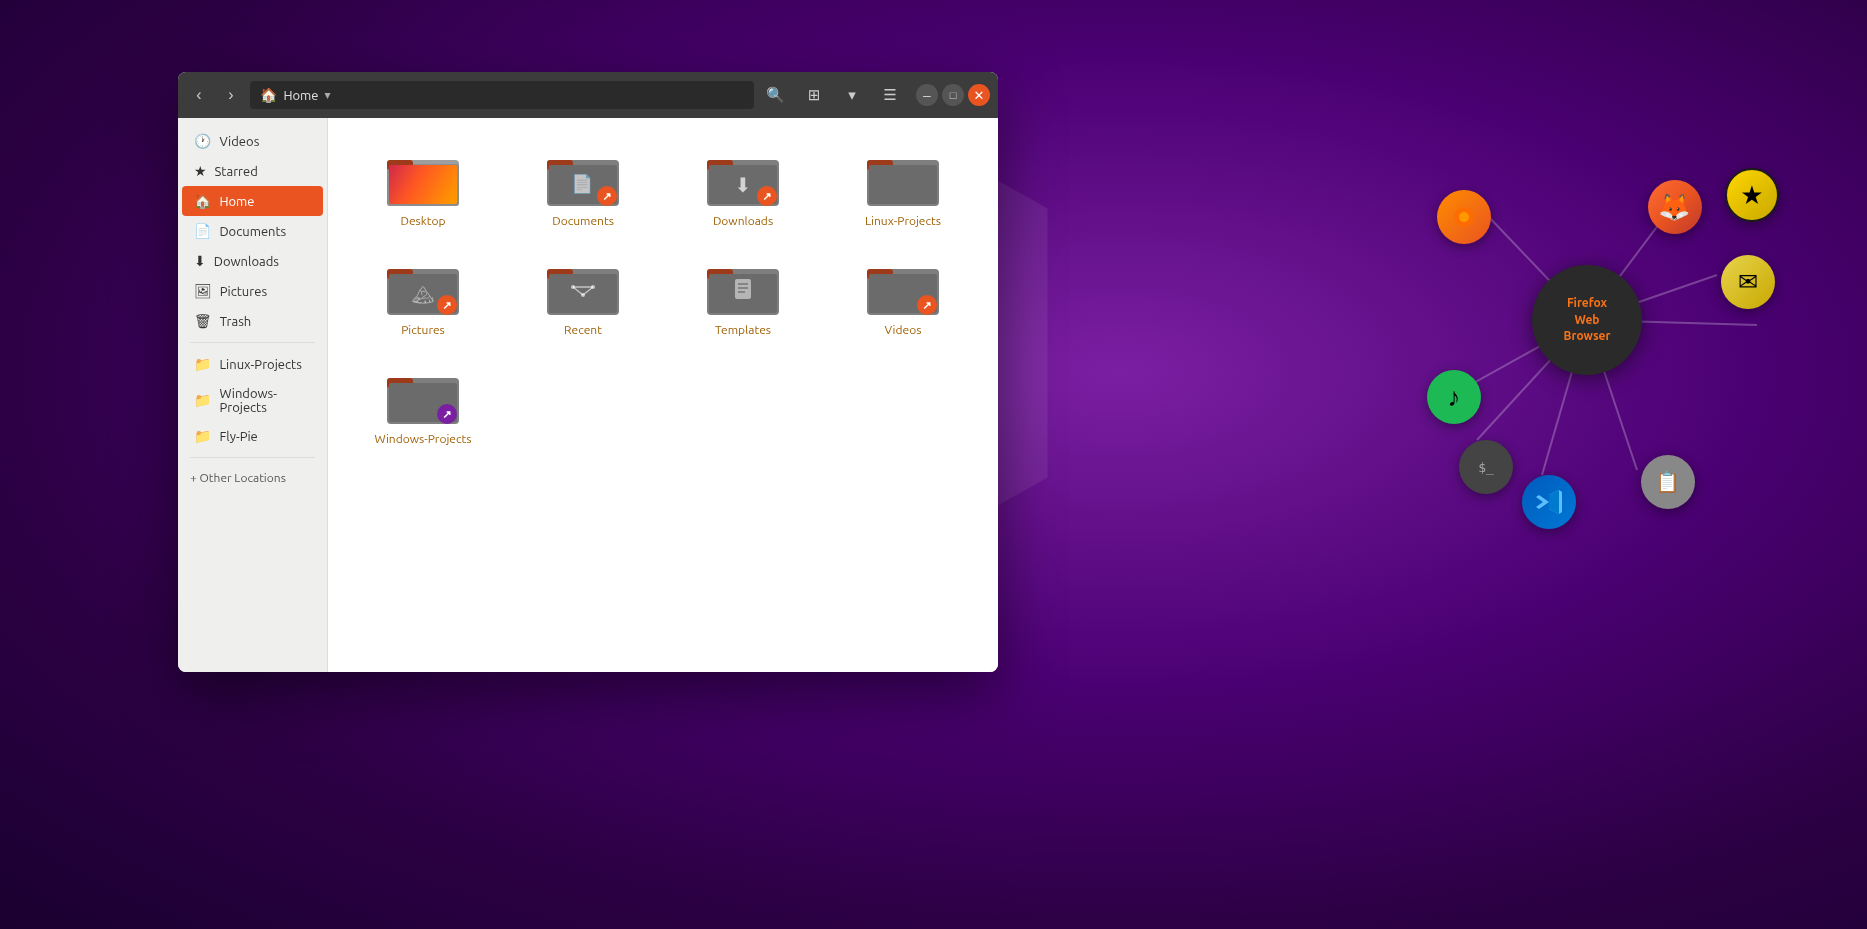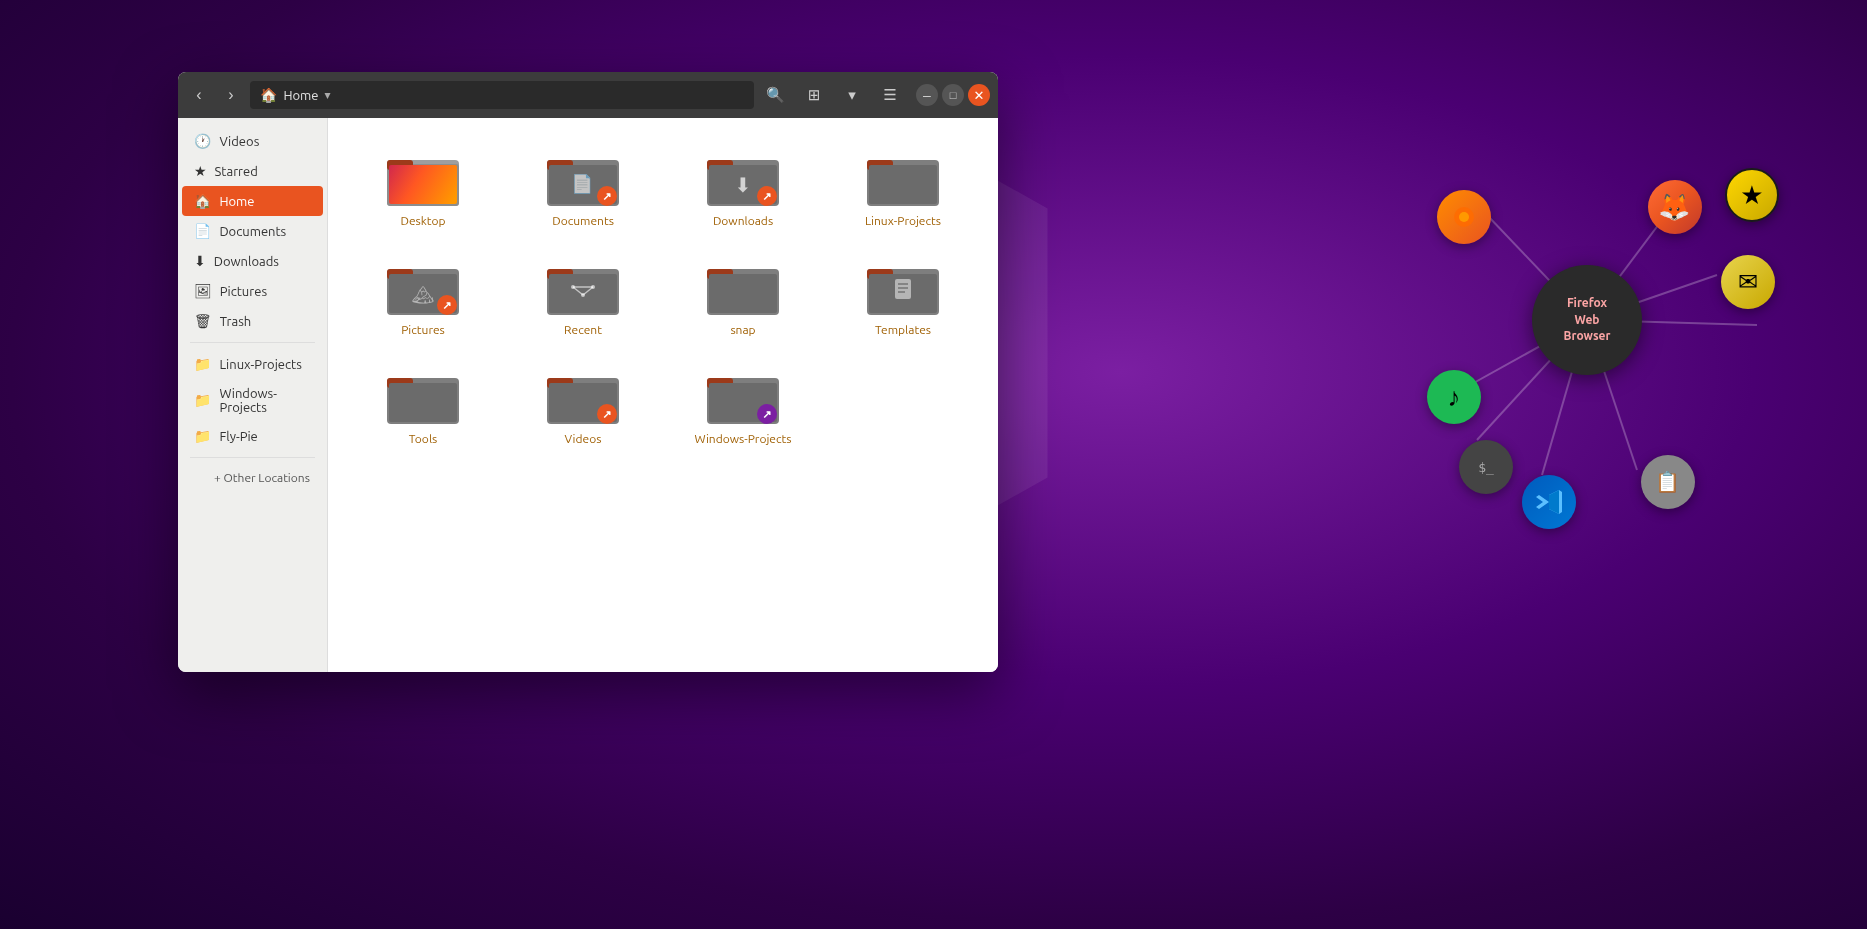--- a/index.html
+++ b/index.html
@@ -159,21 +159,20 @@
     }
 
     .sidebar-other {
       display: flex;
       align-items: center;
       gap: 6px;
       padding: 7px 12px;
       font-size: 13px;
       color: #555;
       cursor: pointer;
-      margin-left: 24px;
     }
 
     
     .file-grid-container {
       flex: 1;
       background: white;
       overflow-y: auto;
       padding: 20px;
     }
 
@@ -370,52 +369,36 @@
               <circle cx="26" cy="30" r="2" fill="rgba(255,255,255,0.6)"></circle>
               <circle cx="46" cy="30" r="2" fill="rgba(255,255,255,0.6)"></circle>
               <line x1="36" y1="38" x2="26" y2="30" stroke="rgba(255,255,255,0.6)" stroke-width="1.5"></line>
               <line x1="36" y1="38" x2="46" y2="30" stroke="rgba(255,255,255,0.6)" stroke-width="1.5"></line>
               <line x1="26" y1="30" x2="46" y2="30" stroke="rgba(255,255,255,0.6)" stroke-width="1.5"></line>
             </svg>
           </div>
           <span class="file-label">Recent</span>
         </div>
 
-        <div class="file-item">
-          <svg width="72" height="60" viewBox="0 0 72 60">
-            <rect x="0" y="12" width="72" height="46" rx="4" fill="#7e7e7e"></rect>
-            <rect x="0" y="12" width="26" height="10" rx="3" fill="#9c3a1a"></rect>
-            <rect x="2" y="17" width="68" height="39" rx="2" fill="#6b6b6b"></rect>
-          </svg>
-          <span class="file-label">snap</span>
-        </div>
 
         <div class="file-item">
           <div style="position:relative; width:72px; height:60px;">
             <svg width="72" height="60" viewBox="0 0 72 60">
               <rect x="0" y="12" width="72" height="46" rx="4" fill="#7e7e7e"></rect>
               <rect x="0" y="12" width="26" height="10" rx="3" fill="#9c3a1a"></rect>
               <rect x="2" y="17" width="68" height="39" rx="2" fill="#6b6b6b"></rect>
               <rect x="28" y="22" width="16" height="20" rx="2" fill="rgba(255,255,255,0.5)"></rect>
               <line x1="31" y1="27" x2="41" y2="27" stroke="rgba(100,100,100,0.8)" stroke-width="1.5"></line>
               <line x1="31" y1="31" x2="41" y2="31" stroke="rgba(100,100,100,0.8)" stroke-width="1.5"></line>
               <line x1="31" y1="35" x2="38" y2="35" stroke="rgba(100,100,100,0.8)" stroke-width="1.5"></line>
             </svg>
           </div>
           <span class="file-label">Templates</span>
         </div>
 
-        <div class="file-item">
-          <svg width="72" height="60" viewBox="0 0 72 60">
-            <rect x="0" y="12" width="72" height="46" rx="4" fill="#7e7e7e"></rect>
-            <rect x="0" y="12" width="26" height="10" rx="3" fill="#9c3a1a"></rect>
-            <rect x="2" y="17" width="68" height="39" rx="2" fill="#6b6b6b"></rect>
-          </svg>
-          <span class="file-label">Tools</span>
-        </div>
 
         <div class="file-item">
           <div style="position:relative; width:72px; height:60px;">
             <svg width="72" height="60" viewBox="0 0 72 60">
               <rect x="0" y="12" width="72" height="46" rx="4" fill="#7e7e7e"></rect>
               <rect x="0" y="12" width="26" height="10" rx="3" fill="#9c3a1a"></rect>
               <rect x="2" y="17" width="68" height="39" rx="2" fill="#6b6b6b"></rect>
             </svg>
             <div style="position:absolute;bottom:2px;right:2px;width:20px;height:20px;border-radius:50%;background:#e95420;display:flex;align-items:center;justify-content:center;color:white;font-size:11px;font-weight:bold;">↗</div>
           </div>
@@ -445,21 +428,21 @@
     <line x1="220" y1="220" x2="310" y2="100" stroke="rgba(255,255,255,0.25)" stroke-width="2"></line>
     <line x1="220" y1="220" x2="350" y2="175" stroke="rgba(255,255,255,0.25)" stroke-width="2"></line>
     <line x1="220" y1="220" x2="390" y2="225" stroke="rgba(255,255,255,0.25)" stroke-width="2"></line>
     <line x1="220" y1="220" x2="120" y2="115" stroke="rgba(255,255,255,0.25)" stroke-width="2"></line>
     <line x1="220" y1="220" x2="85" y2="295" stroke="rgba(255,255,255,0.25)" stroke-width="2"></line>
     <line x1="220" y1="220" x2="110" y2="340" stroke="rgba(255,255,255,0.25)" stroke-width="2"></line>
     <line x1="220" y1="220" x2="175" y2="375" stroke="rgba(255,255,255,0.25)" stroke-width="2"></line>
     <line x1="220" y1="220" x2="270" y2="370" stroke="rgba(255,255,255,0.25)" stroke-width="2"></line>
   </svg>
 
-  <div style="position:absolute;left:165px;top:165px;width:110px;height:110px;border-radius:50%;background:#2a2a2a;display:flex;flex-direction:column;align-items:center;justify-content:center;color:#fca5a5;font-size:12px;font-weight:bold;text-align:center;box-shadow:0 4px 20px rgba(0,0,0,0.5);z-index:10;">
+  <div style="position:absolute;left:165px;top:165px;width:110px;height:110px;border-radius:50%;background:#2a2a2a;display:flex;flex-direction:column;align-items:center;justify-content:center;color:#f97316;font-size:12px;font-weight:bold;text-align:center;box-shadow:0 4px 20px rgba(0,0,0,0.5);z-index:10;">
     <span style="line-height:1.4;">Firefox<br>Web<br>Browser</span>
   </div>
 
   <div style="position:absolute;left:281px;top:80px;width:54px;height:54px;border-radius:50%;background:linear-gradient(135deg,#ff6b35,#e95420,#c0392b);display:flex;align-items:center;justify-content:center;font-size:26px;box-shadow:0 3px 12px rgba(0,0,0,0.4);">🦊</div>
 
   <div style="position:absolute;left:354px;top:155px;width:54px;height:54px;border-radius:50%;background:linear-gradient(135deg,#e8d44d,#c8a800);display:flex;align-items:center;justify-content:center;font-size:24px;box-shadow:0 3px 12px rgba(0,0,0,0.4);">✉</div>
 
   <div style="position:absolute;left:358px;top:68px;width:54px;height:54px;border-radius:50%;background:linear-gradient(135deg,#ffd700,#c8a800);display:flex;align-items:center;justify-content:center;font-size:26px;box-shadow:0 3px 12px rgba(0,0,0,0.4);border:2px solid #1a1a1a;">★</div>
 
   <div style="position:absolute;left:70px;top:90px;width:54px;height:54px;border-radius:50%;background:linear-gradient(135deg,#ff8c00,#e95420);display:flex;align-items:center;justify-content:center;font-size:22px;box-shadow:0 3px 12px rgba(0,0,0,0.4);">

